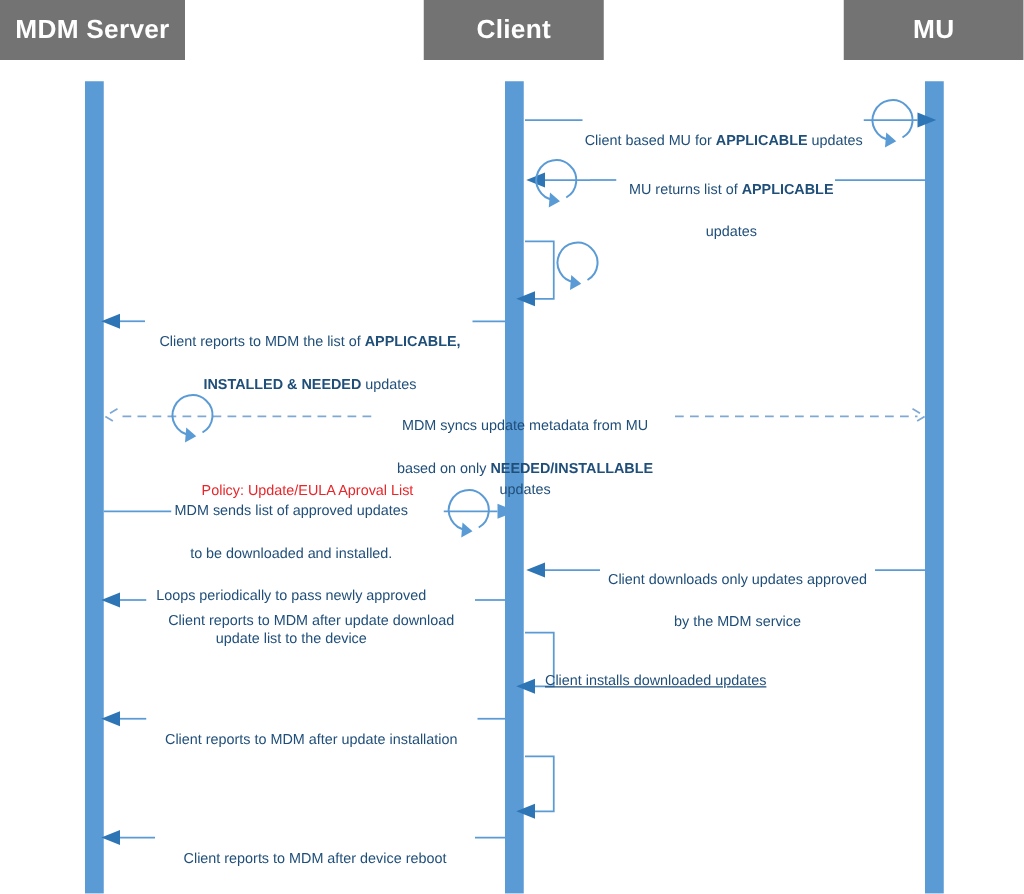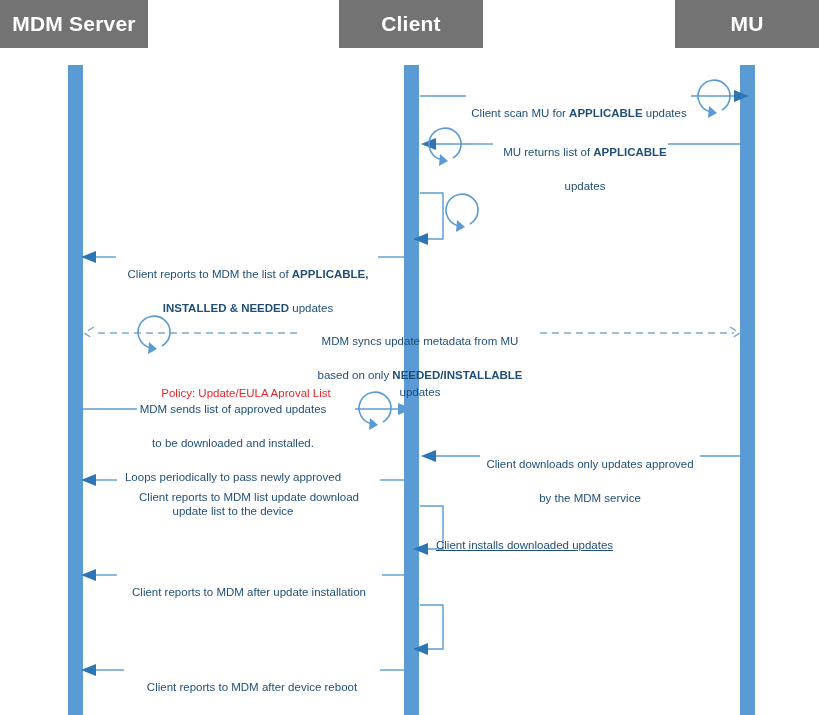--- a/index.html
+++ b/index.html
@@ -188,21 +188,21 @@
 
     <g>
       <line class="ln" x1="404" y1="670" x2="380" y2="670"></line>
       <line class="ln" x1="124" y1="670" x2="96" y2="670"></line>
       <polygon class="ahead" points="96,664 81,670 96,676"></polygon>
     </g>
 
   </svg>
 
   <div class="msg-label" style="left:466px; top:88px; width:226px;">
-    <span>Client scan MU for </span><b>APPLICABLE</b><span> updates</span>
+    <span>Client based MU for </span><b>APPLICABLE</b><span> updates</span>
   </div>
 
   <div class="msg-label" style="left:472px; top:127px; width:226px;">
     <span>MU returns list of </span><b>APPLICABLE</b><br>
     <span>updates</span>
   </div>
 
 
   <div class="msg-label" style="left:116px; top:249px; width:264px;">
     <span>Client reports to MDM the list of </span><b>APPLICABLE,</b><br>
@@ -224,21 +224,21 @@
     <span>Loops periodically to pass newly approved</span><br>
     <span>update list to the device</span>
   </div>
 
   <div class="msg-label" style="left:476px; top:439px; width:228px;">
     <span>Client downloads only updates approved</span><br>
     <span>by the MDM service</span>
   </div>
 
   <div class="msg-label" style="left:117px; top:472px; width:264px;">
-    <span>Client reports to MDM list update download</span>
+    <span>Client reports to MDM after update download</span>
   </div>
 
   <div class="msg-label" style="left:436px; top:520px; width:200px; text-align:left;text-decoration:underline;">
     <span>Client installs downloaded updates</span>
   </div>
 
   <div class="msg-label" style="left:117px; top:567px; width:264px;">
     <span>Client reports to MDM after update installation</span>
   </div>
 

